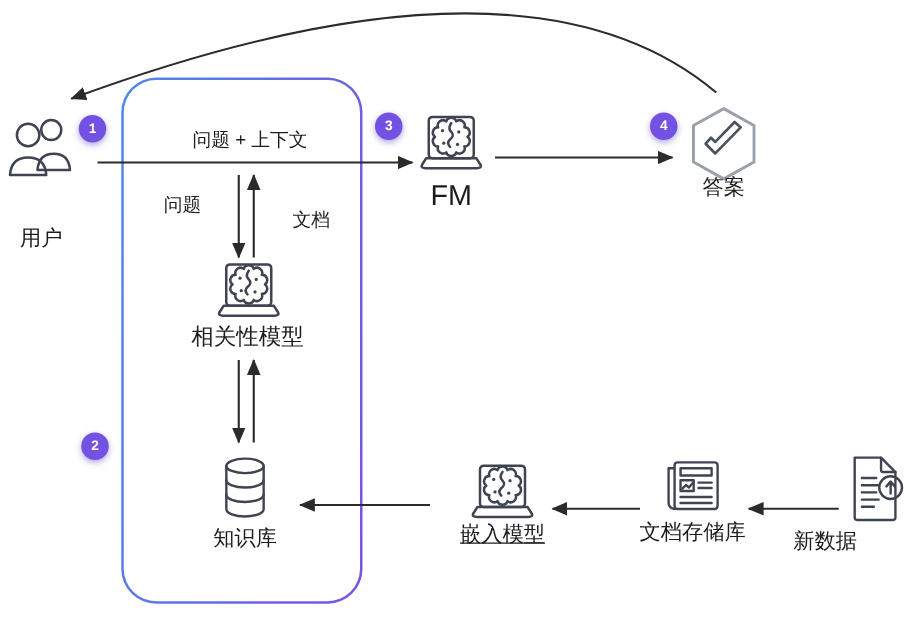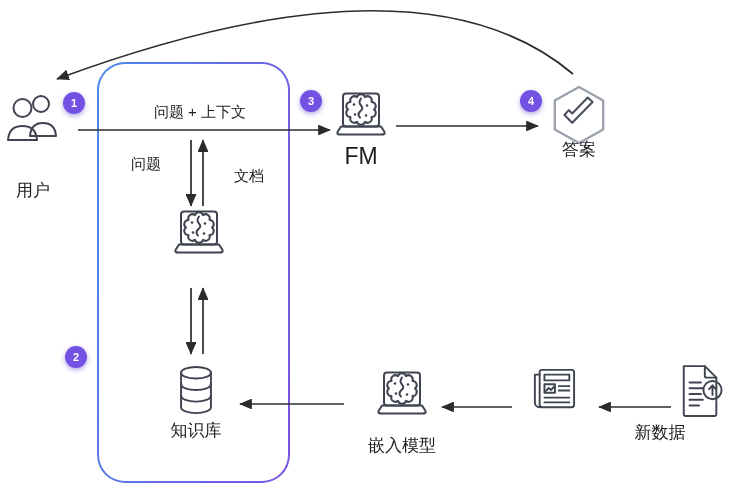--- a/index.html
+++ b/index.html
@@ -124,20 +124,21 @@
       <rect class="icon-stroke" x="10" y="2" width="36" height="33" rx="3"></rect>
       <path class="icon-stroke" d="M8 35 L4.5 40.5 Q3.5 43 7.5 43 L48.5 43 Q52.5 43 51.5 40.5 L48 35 Z" fill="#fff"></path>
       <path class="icon-stroke" stroke-width="1.8" d="M41 18 A4.2 4.2 0 0 1 38.5 25.6 A4.2 4.2 0 0 1 32 30.4 A4.2 4.2 0 0 1 24 30.4 A4.2 4.2 0 0 1 17.5 25.6 A4.2 4.2 0 0 1 15 18 A4.2 4.2 0 0 1 17.5 10.4 A4.2 4.2 0 0 1 24 5.6 A4.2 4.2 0 0 1 32 5.6 A4.2 4.2 0 0 1 38.5 10.4 A4.2 4.2 0 0 1 41 18 Z"></path>
       <path class="icon-stroke" stroke-width="1.5" d="M28 7 q-3 4 0 7 q3 3 -1 6 q-3 3 0 6"></path>
       <circle class="icon-dot" cx="21" cy="13" r="1.3"></circle>
       <circle class="icon-dot" cx="34" cy="14" r="1.3"></circle>
       <circle class="icon-dot" cx="22" cy="23" r="1.3"></circle>
       <circle class="icon-dot" cx="33" cy="24" r="1.3"></circle>
     </svg>
   </div>
+  <div class="node-label" style="left:143px;top:259px;width:110px;font-size:18px;">相关性模型</div>
 
   <div class="node" style="left:177px;top:365px;">
     <svg width="38" height="52" viewBox="0 0 38 54">
       <path class="icon-stroke" d="M3.5 8 V44 a15.5 6 0 0 0 31 0 V8"></path>
       <ellipse class="icon-stroke" cx="19" cy="8" rx="15.5" ry="6"></ellipse>
       <path class="icon-stroke" d="M3.5 20 a15.5 6 0 0 0 31 0"></path>
       <path class="icon-stroke" d="M3.5 32 a15.5 6 0 0 0 31 0"></path>
     </svg>
   </div>
   <div class="node-label" style="left:161px;top:421px;width:70px;text-align:center;">知识库</div>
@@ -147,32 +148,33 @@
       <rect class="icon-stroke" x="10" y="2" width="36" height="33" rx="3"></rect>
       <path class="icon-stroke" d="M8 35 L4.5 40.5 Q3.5 43 7.5 43 L48.5 43 Q52.5 43 51.5 40.5 L48 35 Z" fill="#fff"></path>
       <path class="icon-stroke" stroke-width="1.8" d="M41 18 A4.2 4.2 0 0 1 38.5 25.6 A4.2 4.2 0 0 1 32 30.4 A4.2 4.2 0 0 1 24 30.4 A4.2 4.2 0 0 1 17.5 25.6 A4.2 4.2 0 0 1 15 18 A4.2 4.2 0 0 1 17.5 10.4 A4.2 4.2 0 0 1 24 5.6 A4.2 4.2 0 0 1 32 5.6 A4.2 4.2 0 0 1 38.5 10.4 A4.2 4.2 0 0 1 41 18 Z"></path>
       <path class="icon-stroke" stroke-width="1.5" d="M28 7 q-3 4 0 7 q3 3 -1 6 q-3 3 0 6"></path>
       <circle class="icon-dot" cx="21" cy="13" r="1.3"></circle>
       <circle class="icon-dot" cx="34" cy="14" r="1.3"></circle>
       <circle class="icon-dot" cx="22" cy="23" r="1.3"></circle>
       <circle class="icon-dot" cx="33" cy="24" r="1.3"></circle>
     </svg>
   </div>
-  <div class="node-label" style="left:362px;top:436px;width:80px;">嵌入模型</div>
+  <div class="node-label" style="left:362px;top:418px;width:80px;text-decoration:underline;">嵌入模型</div>
 
   <div class="node" style="left:530px;top:367px;">
     <svg width="48" height="44" viewBox="0 0 50 46">
       <path class="icon-stroke" d="M10 8 H5 V37 a5 5 0 0 0 5 5"></path>
       <rect class="icon-stroke" x="10" y="3" width="36" height="39" rx="2.5"></rect>
       <rect class="icon-stroke" x="15" y="8" width="26" height="6"></rect>
       <rect class="icon-stroke" x="15" y="18" width="11" height="9"></rect>
       <path class="icon-stroke" stroke-width="1.6" d="M16.5 25 l3 -3 l2.5 2 l3 -3.5"></path>
       <path class="icon-stroke" stroke-width="1.8" d="M30 20 H41 M30 24.5 H41 M15 32 H41 M15 37 H41"></path>
     </svg>
   </div>
+  <div class="node-label" style="left:510px;top:416px;width:88px;">文档存储库</div>
 
   <div class="node" style="left:678px;top:364px;">
     <svg width="46" height="56" viewBox="0 0 48 58">
       <path class="icon-stroke" d="M6 2 H28 L40 14 V52 a2 2 0 0 1 -2 2 H8 a2 2 0 0 1 -2 -2 Z"></path>
       <path class="icon-stroke" d="M28 2 V12 a2 2 0 0 0 2 2 H40"></path>
       <path class="icon-stroke" stroke-width="1.8" d="M12 19 H24 M12 25 H26 M12 31 H24 M12 37 H26 M12 43 H22"></path>
       <circle class="icon-stroke" cx="36" cy="27" r="9.5" fill="#fff"></circle>
       <path class="icon-stroke" stroke-width="1.8" d="M36 32 V22.5 M32.5 26 L36 22 L39.5 26"></path>
     </svg>
   </div>

